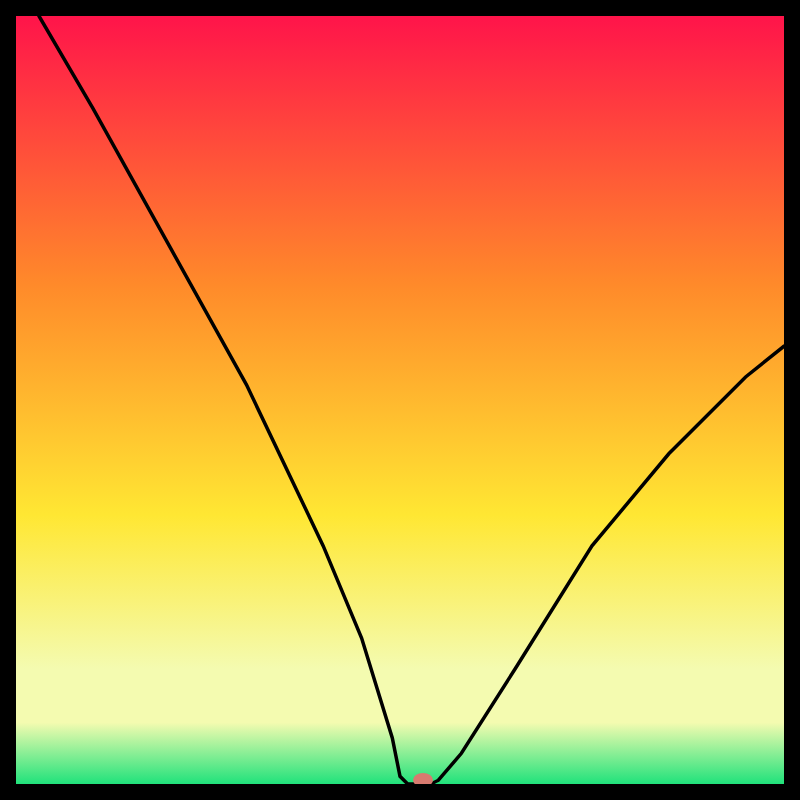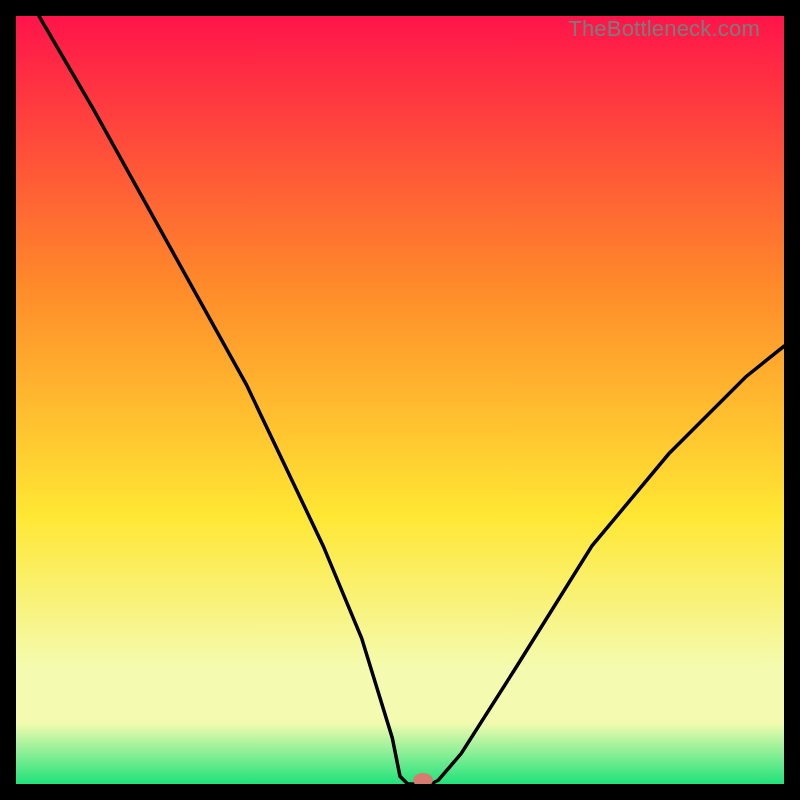--- a/index.html
+++ b/index.html
@@ -59,14 +59,13 @@
         <stop id="g3" offset="85%" stop-color="#f4fbb0"></stop>
         <stop id="g4" offset="92%" stop-color="#f4fbb0"></stop>
         <stop id="g5" offset="100%" stop-color="#20e27b"></stop>
       </linearGradient>
     </defs>
     <rect x="0" y="0" width="768" height="768" fill="url(#bg-grad)"></rect>
     <path id="curve-path" class="curve" d="M 23.0 0.0 Q 49.9 46.1 76.8 92.2 Q 115.2 161.3 153.6 230.4 Q 192.0 299.5 230.4 368.6 Q 268.8 449.3 307.2 529.9 Q 326.4 576.0 345.6 622.1 Q 361.0 672.0 376.3 721.9 Q 380.2 741.1 384.0 760.3 Q 387.9 764.2 391.7 768.0 Q 395.5 768.0 399.4 768.0 Q 403.2 768.0 407.0 768.0 Q 410.9 768.0 414.7 768.0 Q 418.6 766.1 422.4 764.2 Q 433.9 750.7 445.4 737.3 Q 472.3 695.0 499.2 652.8 Q 537.6 591.3 576.0 529.9 Q 614.4 483.9 652.8 437.8 Q 691.2 399.4 729.6 361.0 Q 748.8 345.6 768.0 330.2"></path>
     <ellipse id="min-marker" class="marker" rx="10" ry="7" cx="407.0" cy="764.0"></ellipse>
   </svg>
 
-  <div class="watermark">TheBottleneck.com</div>
 </div>
 
 </body></html>

